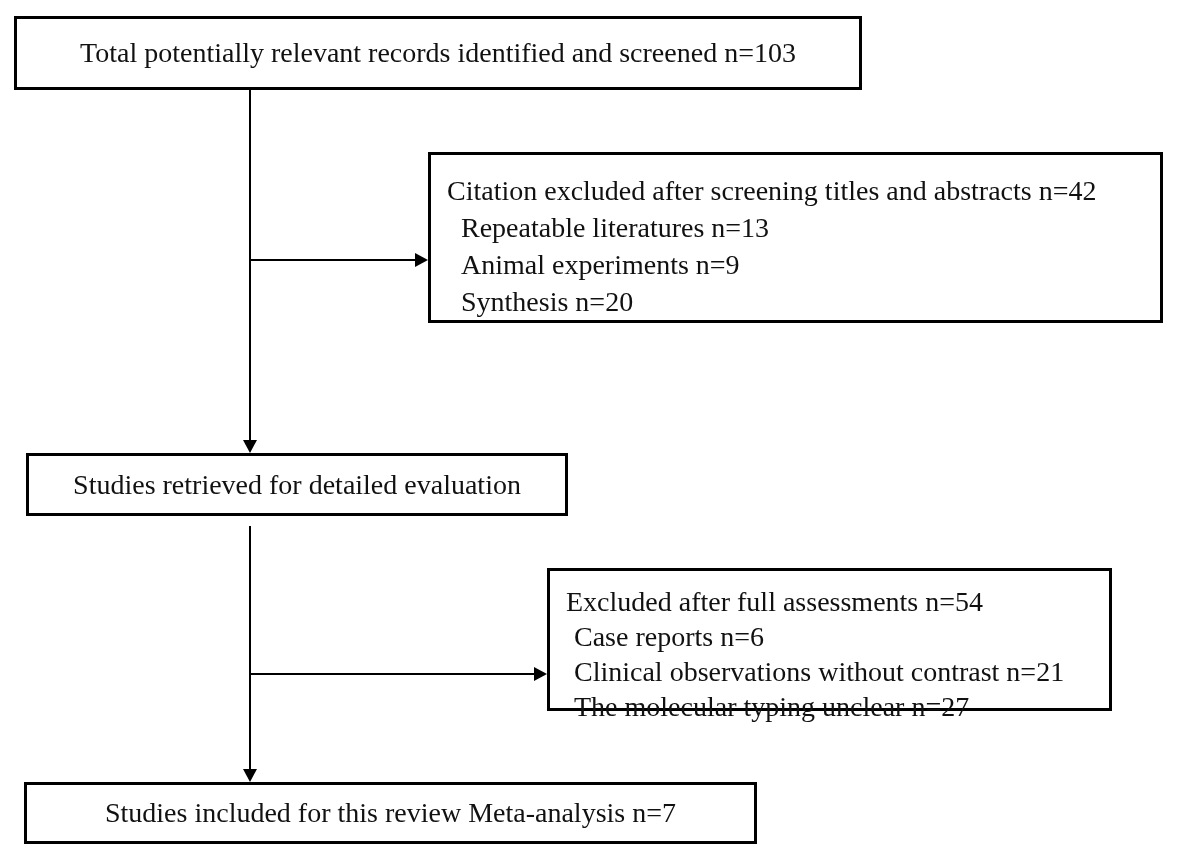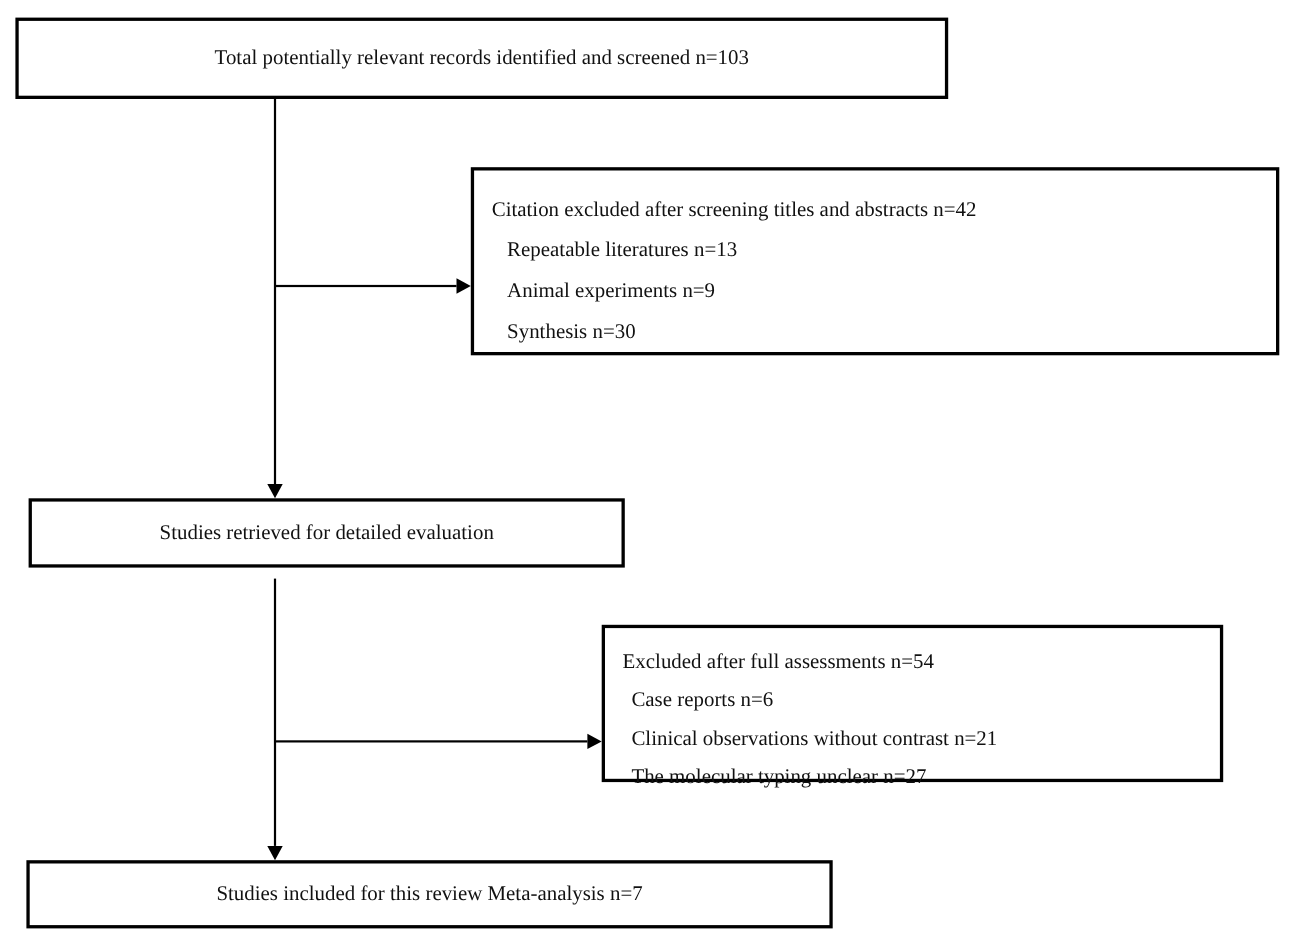--- a/index.html
+++ b/index.html
@@ -12,21 +12,21 @@
     position: relative;
     width: 1181px;
     height: 864px;
     background: #ffffff;
     overflow: hidden;
   }
   .fbox {
     position: absolute;
     border: 3px solid #000000;
     background: #ffffff;
-    font-size: 19px;
+    font-size: 28px;
     color: #111111;
   }
   .fbox.center {
     display: flex;
     align-items: center;
     justify-content: center;
     text-align: center;
   }
   .fbox.multi .title { white-space: nowrap; }
   .fbox.multi .item  { white-space: nowrap; }
@@ -54,21 +54,21 @@
 <div class="canvas">
 
   <div class="fbox center" id="box-identified" style="left:14px; top:16px; width:848px; height:74px;">
     <span>Total potentially relevant records identified and screened n=103</span>
   </div>
 
   <div class="fbox multi" id="box-excluded-screening" style="left:428px; top:152px; width:735px; height:171px;">
     <div class="title">Citation excluded after screening titles and abstracts n=42</div>
     <div class="item">Repeatable literatures n=13</div>
     <div class="item">Animal experiments n=9</div>
-    <div class="item">Synthesis n=30</div>
+    <div class="item">Synthesis n=20</div>
   </div>
 
   <div class="fbox center" id="box-retrieved" style="left:26px; top:453px; width:542px; height:63px;">
     <span>Studies retrieved for detailed evaluation</span>
   </div>
 
   <div class="fbox multi" id="box-excluded-full" style="left:547px; top:568px; width:565px; height:143px;">
     <div class="title">Excluded after full assessments n=54</div>
     <div class="item">Case reports n=6</div>
     <div class="item">Clinical observations without contrast n=21</div>

